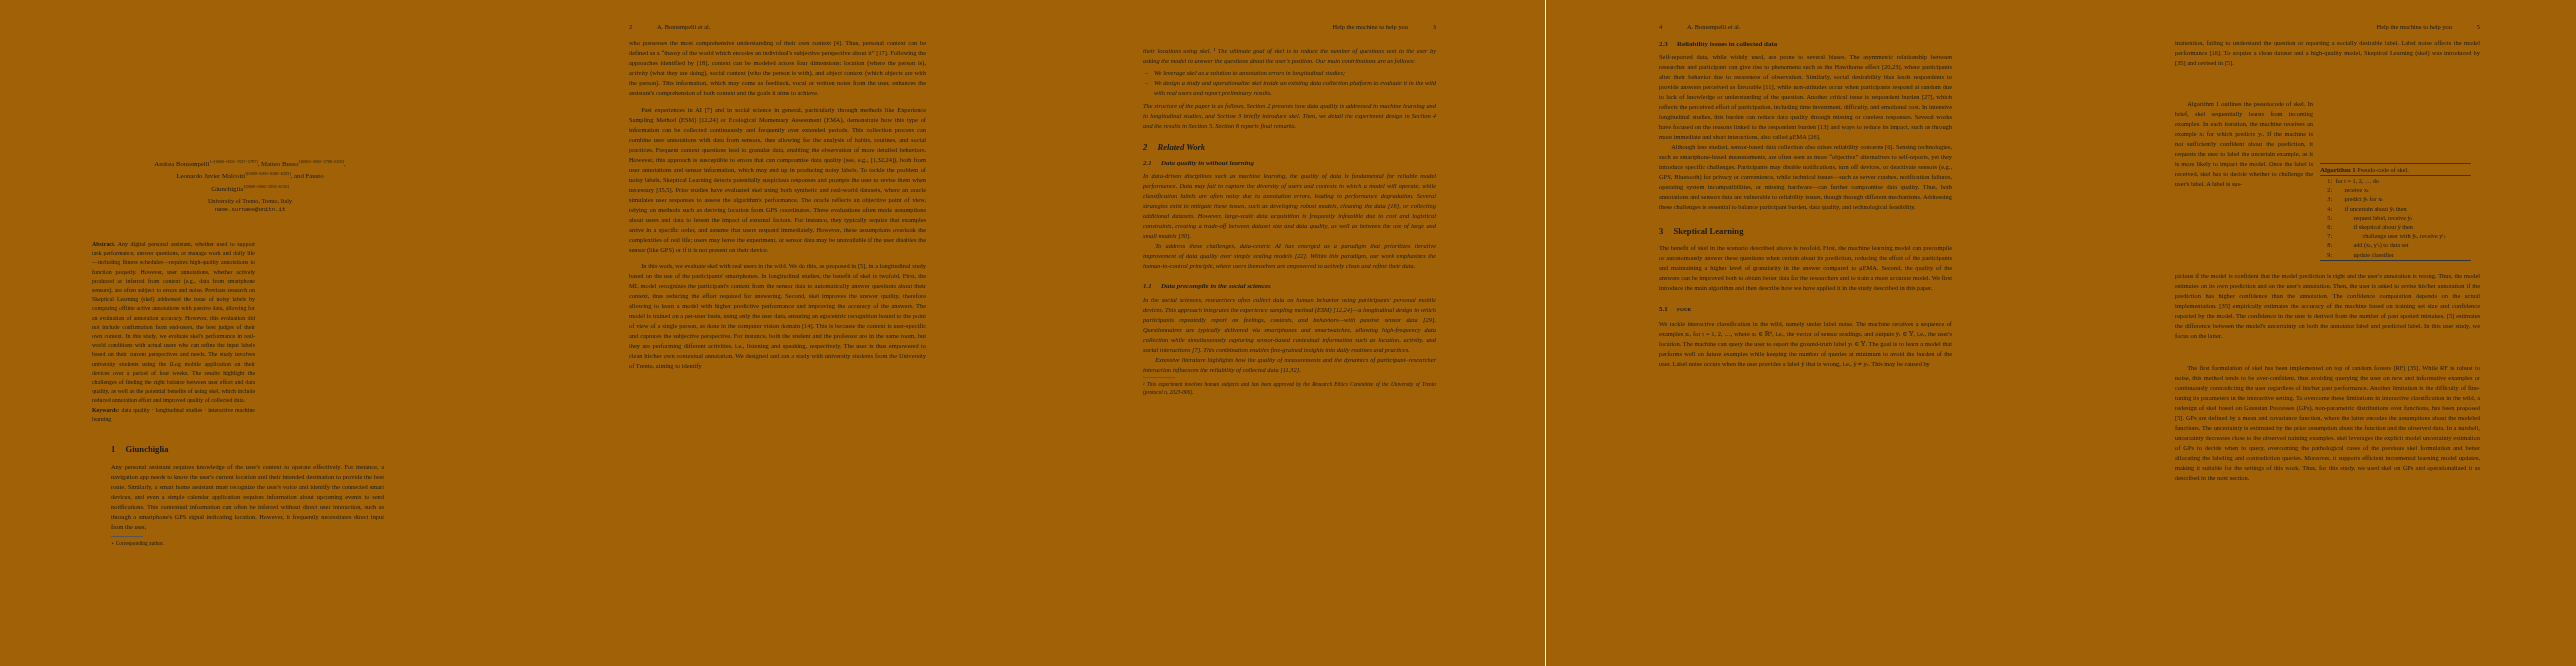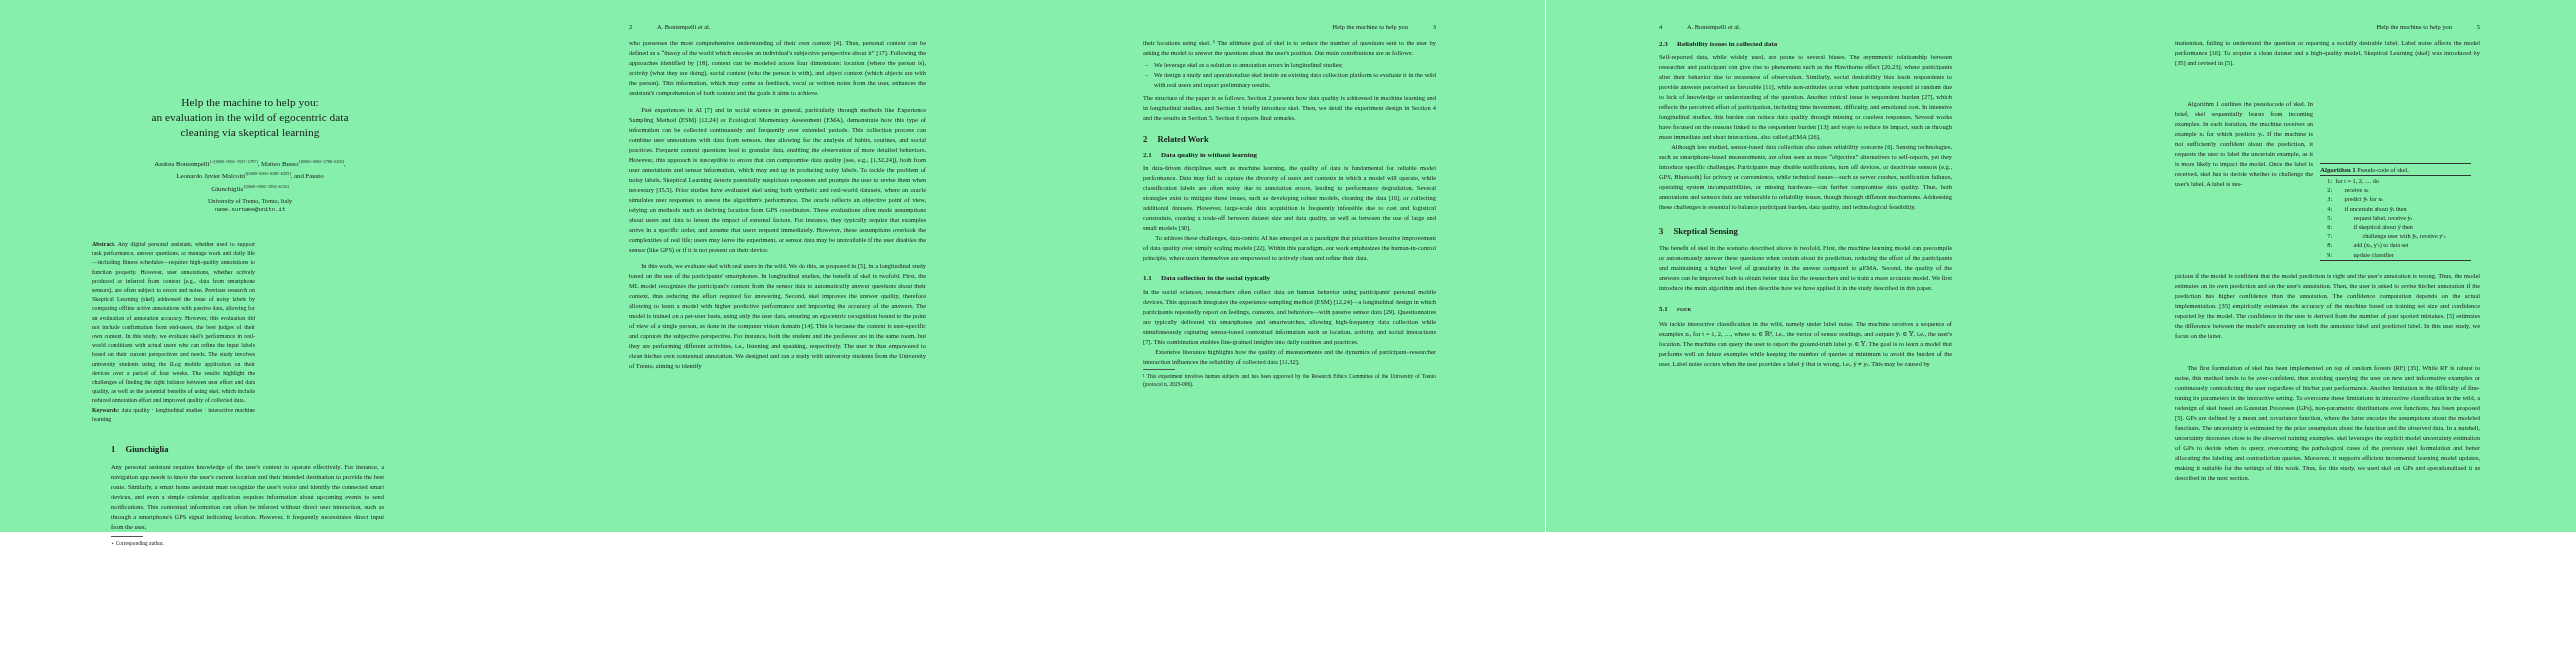--- a/index.html
+++ b/index.html
@@ -1,18 +1,18 @@
 <!DOCTYPE html>
 <html style="font-size:9px"><head>
 <meta charset="utf-8">
 <style>
   html, body { margin:0; padding:0; background:#ffffff; }
   body { width:2576px; height:667px; overflow:hidden; position:relative;
          font-family:"Liberation Serif","DejaVu Serif",serif; color:#1a1a1a; }
-  .page { position:absolute; top:0; width:515px; height:532px; background:#86efac; }
+  .page { position:absolute; top:0; width:515px; height:666px; background:#a16207; }
   .col { position:absolute; font-size:6.4px; line-height:10px; text-align:justify; hyphens:auto; }
   .col p { margin:0; }
   .indent { text-indent:12.2px; }
   .gap { height:6.7px; }
   .runhead { position:absolute; top:23px; font-size:6.4px; display:flex; }
   .sc { font-variant:small-caps; }
   .bf { font-weight:bold; }
   h1.sect { font-size:8.6px; font-weight:bold; margin:0; padding:0; }
   h2.sub { font-size:7px; font-weight:bold; margin:0; padding:0; }
   .secnum { display:inline-block; width:14.5px; }
@@ -46,25 +46,20 @@
   .algo .line { display:flex; }
   .algo .ln { width:12.2px; text-align:right; padding-right:3.3px; }
   .algo .bot { border-top:0.6px solid #333; margin-top:1.7px; }
 </style>
 </head>
 <body>
 
 <div class="stamp">arXiv:2510.23635v1  [cs.LG]  24 Oct 2025</div>
 
 <section class="page" style="left:0">
-  <div class="title">
-    <div>Help the machine to help you:</div>
-    <div>an evaluation in the wild of egocentric data</div>
-    <div>cleaning via skeptical learning</div>
-  </div>
   <div class="authors">
     <div>
       <span>Andrea Bontempelli</span><sup>1⋆[0000−0001−7037−5797]</sup><span>, Matteo Busso</span><sup>1[0000−0002−3788−0203]</sup><span>,</span>
     </div>
     <div>
       <span>Leonardo Javier Malcotti</span><sup>1[0009−0000−0589−6393]</sup><span>, and Fausto</span>
     </div>
     <div>
       <span>Giunchiglia</span><sup>1[0000−0002−5903−6150]</sup>
     </div>
@@ -102,56 +97,56 @@
     <div class="gap"></div>
     <p class="indent">In this work, we evaluate skel with real users in the wild. We do this, as proposed in [5], in a longitudinal study based on the use of the participants' smartphones. In longitudinal studies, the benefit of skel is twofold. First, the ML model recognizes the participant's context from the sensor data to automatically answer questions about their context, thus reducing the effort required for answering. Second, skel improves the answer quality, therefore allowing to learn a model with higher predictive performance and improving the accuracy of the answers. The model is trained on a per-user basis, using only the user data, ensuring an egocentric recognition bound to the point of view of a single person, as done in the computer vision domain [14]. This is because the context is user-specific and captures the subjective perspective. For instance, both the student and the professor are in the same room, but they are performing different activities, i.e., listening and speaking, respectively. The user is thus empowered to clean his/her own contextual annotation. We designed and ran a study with university students from the University of Trento, aiming to identify</p>
   </div>
 </section>
 
 <section class="page" style="left:1030px">
   <div class="runhead" style="left:113px; width:293px; justify-content:flex-end">
     <span>Help the machine to help you</span>
     <span style="width:28px; text-align:right">3</span>
   </div>
-  <div class="col" style="left:113px; width:293px; top:38px;">
+  <div class="col" style="left:113px; width:293px; top:46px;font-style:italic;">
     <p>their locations using skel. ¹ The ultimate goal of skel is to reduce the number of questions sent to the user by asking the model to answer the questions about the user's position. Our main contributions are as follows:</p>
     <ul class="contrib">
       <li>We leverage skel as a solution to annotation errors in longitudinal studies;</li>
       <li>We design a study and operationalize skel inside an existing data collection platform to evaluate it in the wild with real users and report preliminary results.</li>
     </ul>
     <p>The structure of the paper is as follows. Section 2 presents how data quality is addressed in machine learning and in longitudinal studies, and Section 3 briefly introduce skel. Then, we detail the experiment design in Section 4 and the results in Section 5. Section 6 reports final remarks.</p>
     <div style="height:11px"></div>
     <h1 class="sect"><span class="secnum">2</span><span>Related Work</span></h1>
     <div style="height:5.6px"></div>
     <h2 class="sub"><span class="subnum">2.1</span><span>Data quality in without learning</span></h2>
     <div style="height:3.3px"></div>
     <p>In data-driven disciplines such as machine learning, the quality of data is fundamental for reliable model performance. Data may fail to capture the diversity of users and contexts in which a model will operate, while classification labels are often noisy due to annotation errors, leading to performance degradation. Several strategies exist to mitigate these issues, such as developing robust models, cleaning the data [16], or collecting additional datasets. However, large-scale data acquisition is frequently infeasible due to cost and logistical constraints, creating a trade-off between dataset size and data quality, as well as between the use of large and small models [30].</p>
     <p class="indent">To address these challenges, data-centric AI has emerged as a paradigm that prioritizes iterative improvement of data quality over simply scaling models [22]. Within this paradigm, our work emphasizes the human-in-control principle, where users themselves are empowered to actively clean and refine their data.</p>
     <div style="height:10px"></div>
-    <h2 class="sub"><span class="subnum">1.1</span><span>Data collection in the social typically</span></h2>
+    <h2 class="sub"><span class="subnum">1.1</span><span>Data precompile in the social sciences</span></h2>
     <div style="height:3.3px"></div>
     <p>In the social sciences, researchers often collect data on human behavior using participants' personal mobile devices. This approach integrates the experience sampling method (ESM) [12,24]—a longitudinal design in which participants repeatedly report on feelings, contexts, and behaviors—with passive sensor data [29]. Questionnaires are typically delivered via smartphones and smartwatches, allowing high-frequency data collection while simultaneously capturing sensor-based contextual information such as location, activity, and social interactions [7]. This combination enables fine-grained insights into daily routines and practices.</p>
     <p class="indent">Extensive literature highlights how the quality of measurements and the dynamics of participant–researcher interaction influences the reliability of collected data [11,32].</p>
     <div class="fnrule"></div>
     <div class="fn">¹ This experiment involves human subjects and has been approved by the Research Ethics Committee of the University of Trento (protocol n. 2023-006).</div>
   </div>
 </section>
 
 <section class="page" style="left:1546px">
   <div class="runhead" style="left:113px">
     <span style="width:28px">4</span>
     <span>A. Bontempelli et al.</span>
   </div>
   <div class="col" style="left:113px; width:293px; top:39px;">
     <h2 class="sub"><span class="subnum">2.3</span><span>Reliability issues in collected data</span></h2>
     <div style="height:3.3px"></div>
     <p>Self-reported data, while widely used, are prone to several biases. The asymmetric relationship between researcher and participant can give rise to phenomena such as the Hawthorne effect [20,23], where participants alter their behavior due to awareness of observation. Similarly, social desirability bias leads respondents to provide answers perceived as favorable [11], while non-attitudes occur when participants respond at random due to lack of knowledge or understanding of the question. Another critical issue is respondent burden [27], which reflects the perceived effort of participation, including time investment, difficulty, and emotional cost. In intensive longitudinal studies, this burden can reduce data quality through missing or careless responses. Several works have focused on the reasons linked to the respondent burden [13] and ways to reduce its impact, such as through more immediate and short interactions, also called μEMA [26].</p>
     <p class="indent">Although less studied, sensor-based data collection also raises reliability concerns [6]. Sensing technologies, such as smartphone-based measurements, are often seen as more “objective” alternatives to self-reports, yet they introduce specific challenges. Participants may disable notifications, turn off devices, or deactivate sensors (e.g., GPS, Bluetooth) for privacy or convenience, while technical issues—such as server crashes, notification failures, operating system incompatibilities, or missing hardware—can further compromise data quality. Thus, both annotations and sensors data are vulnerable to reliability issues, though through different mechanisms. Addressing these challenges is essential to balance participant burden, data quality, and technological feasibility.</p>
     <div style="height:13.3px"></div>
-    <h1 class="sect"><span class="secnum">3</span><span>Skeptical Sensing</span></h1>
+    <h1 class="sect"><span class="secnum">3</span><span>Skeptical Learning</span></h1>
     <div style="height:7.8px"></div>
     <p>The benefit of skel in the scenario described above is twofold. First, the machine learning model can precompile or autonomously answer these questions when certain about its prediction, reducing the effort of the participants and maintaining a higher level of granularity in the answer compared to μEMA. Second, the quality of the answers can be improved both to obtain better data for the researchers and to train a more accurate model. We first introduce the main algorithm and then describe how we have applied it in the study described in this paper.</p>
     <div style="height:11px"></div>
     <h2 class="sub"><span class="subnum">5.1</span><span class="sc">four</span></h2>
     <div style="height:4.4px"></div>
     <p>We tackle interactive classification in the wild, namely under label noise. The machine receives a sequence of examples xₜ, for t = 1, 2, …, where xₜ ∈ ℝᵈ, i.e., the vector of sensor readings, and outputs ŷₜ ∈ 𝕐, i.e., the user's location. The machine can query the user to report the ground-truth label yₜ ∈ 𝕐. The goal is to learn a model that performs well on future examples while keeping the number of queries at minimum to avoid the burden of the user. Label noise occurs when the user provides a label ỹ that is wrong, i.e., ỹ ≠ yₜ. This may be caused by</p>
   </div>
 </section>
 
 <section class="page" style="left:2061px">

